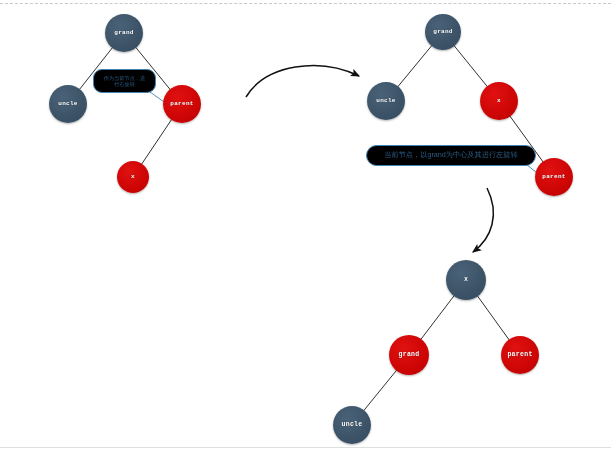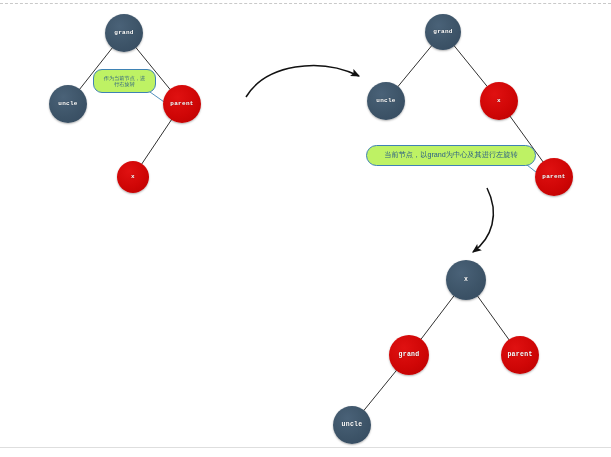--- a/index.html
+++ b/index.html
@@ -63,21 +63,21 @@
   }
   .node .label {
     pointer-events: none;
     text-shadow: 0 0 1px rgba(0,0,0,0.45);
   }
   .callout {
     position: absolute;
     box-sizing: border-box;
     border: 1px solid #3f82b4;
     border-radius: 11px;
-    background: #bef264;
+    background: #000000;
     color: #2b5d86;
     font-family: "Liberation Sans", sans-serif;
     display: flex;
     align-items: center;
     justify-content: center;
     text-align: center;
     padding: 1px 5px;
     line-height: 1.22;
     white-space: pre-line;
     user-select: none;

